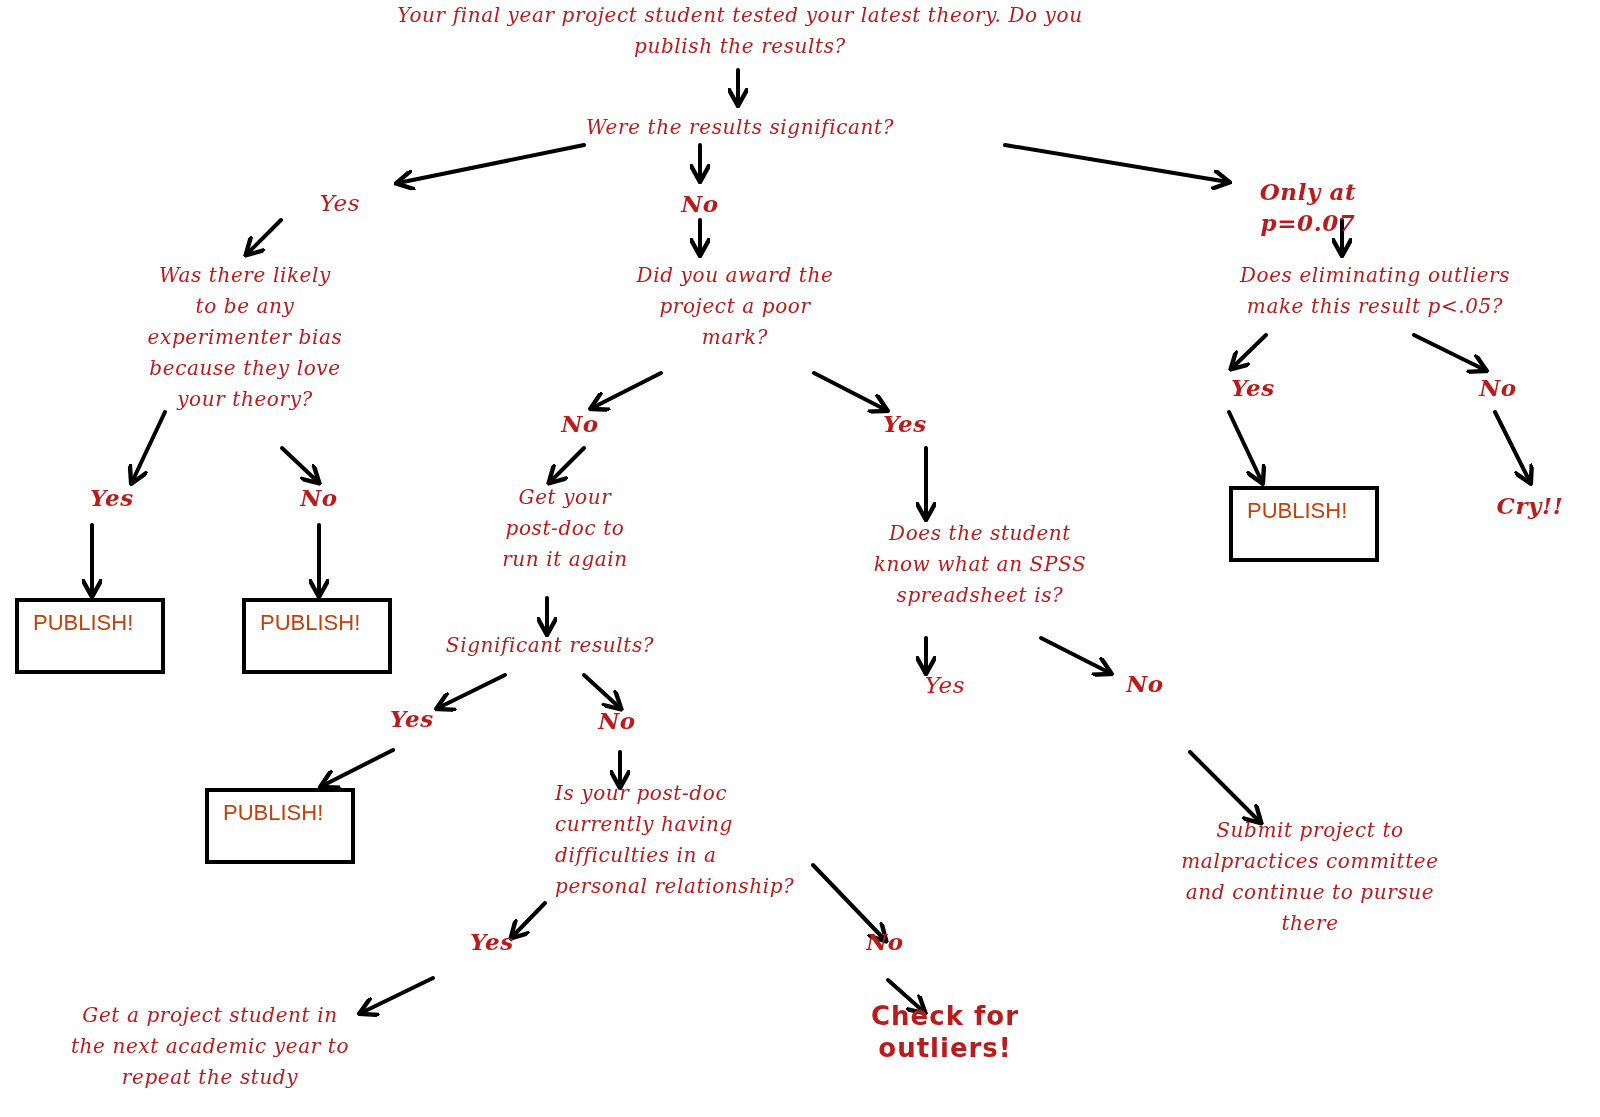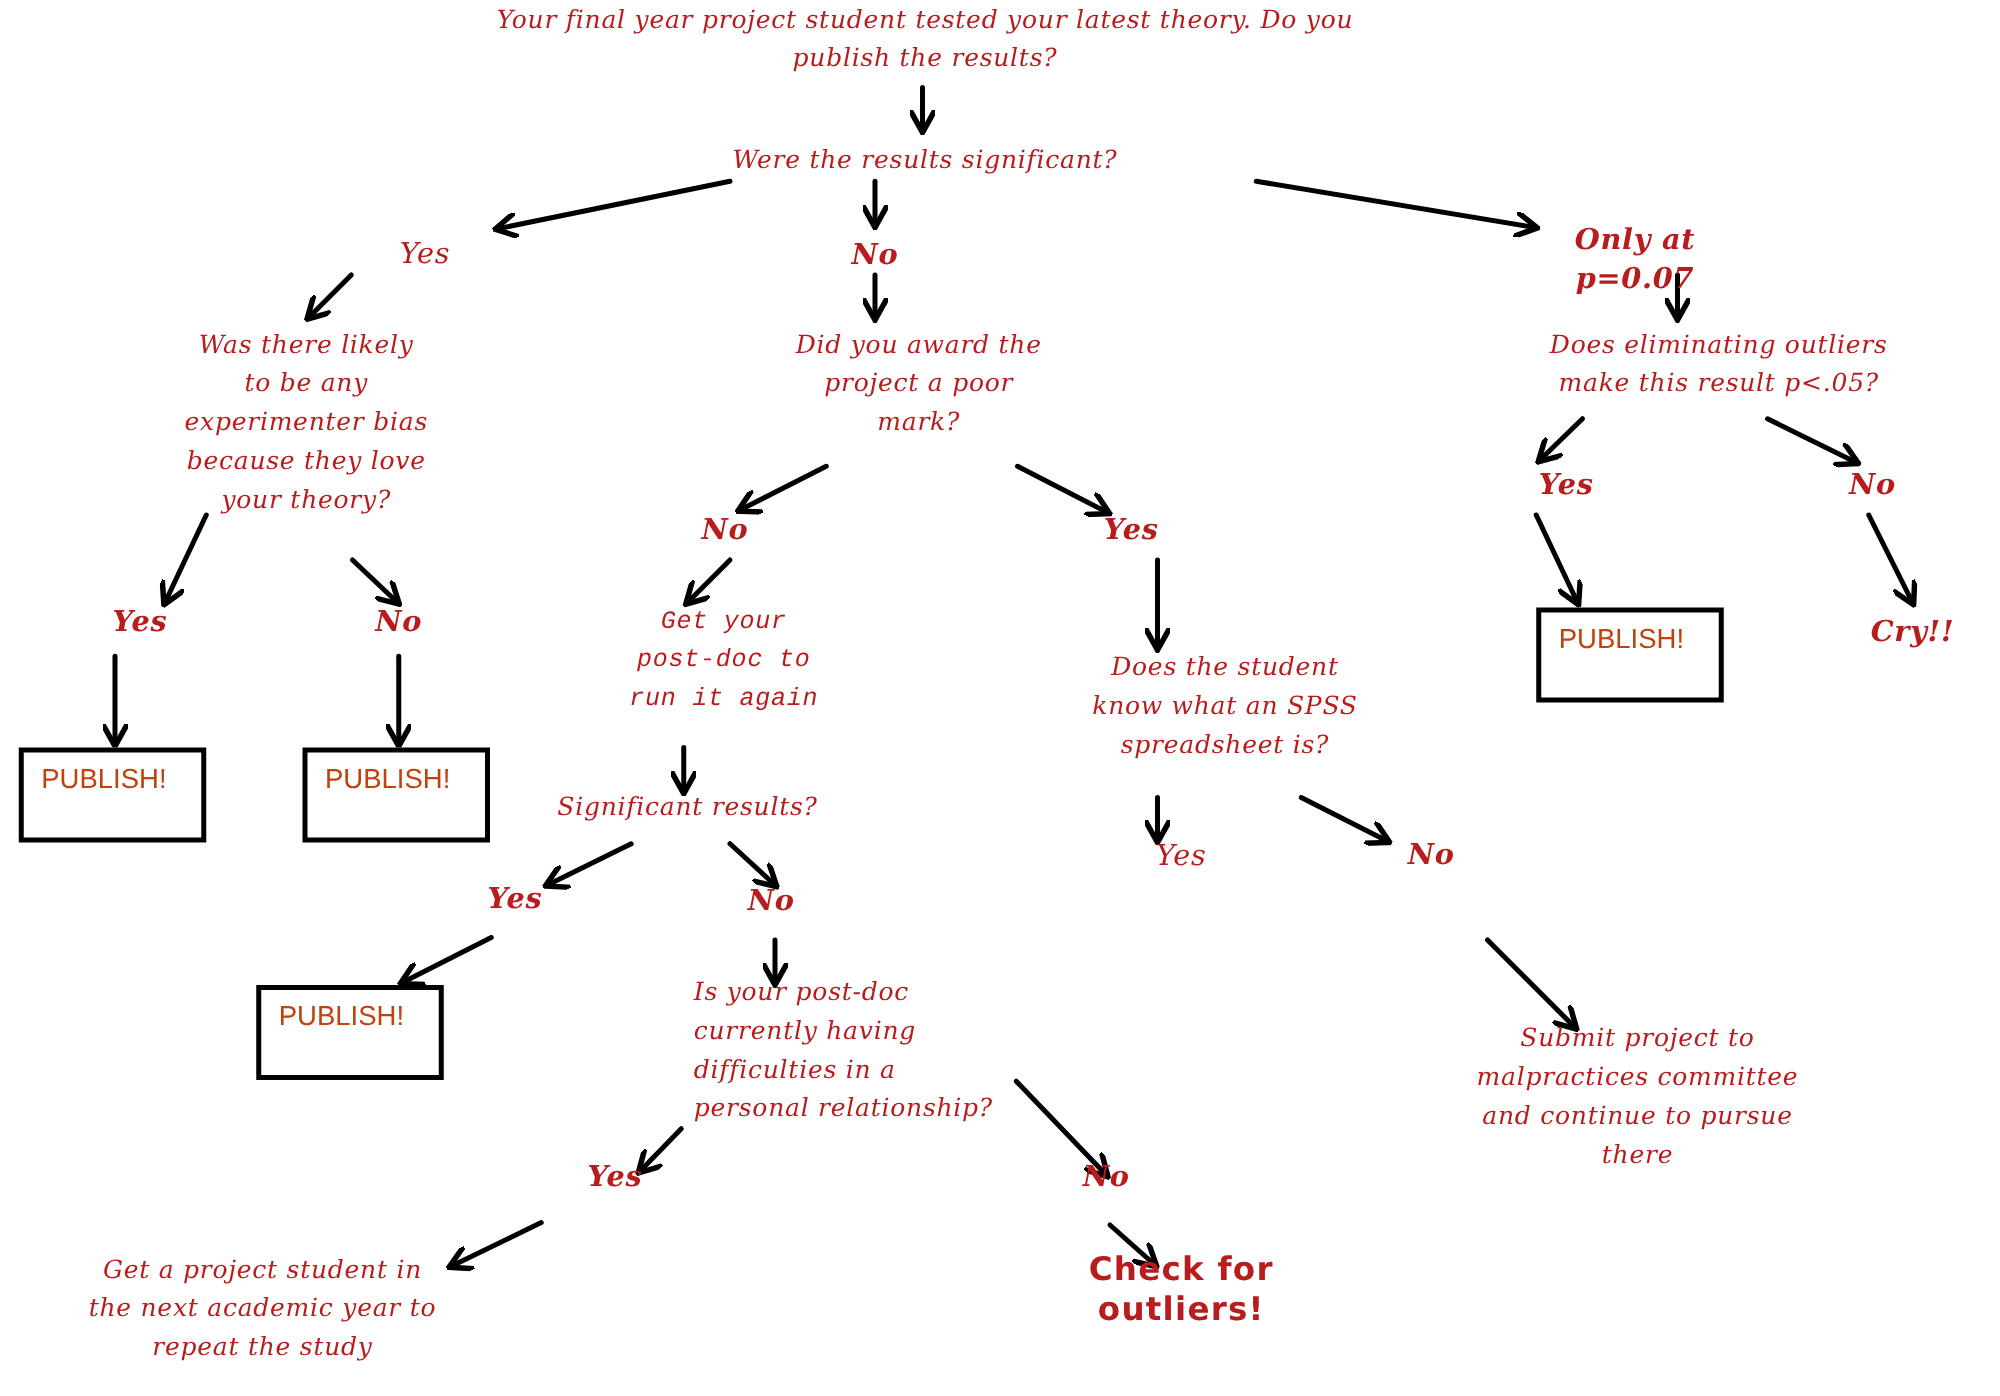--- a/index.html
+++ b/index.html
@@ -108,21 +108,21 @@
   <div class="box" style="left:242px;top:598px;">
       <span>PUBLISH!</span>
     </div>
 
   <div class="t" style="left:610px;top:260px;width:250px;">Did you award the
 project a poor
 mark?</div>
   <div class="t lbl" style="left:550px;top:408px;width:60px;">No</div>
   <div class="t lbl" style="left:875px;top:408px;width:60px;">Yes</div>
 
-  <div class="t" style="left:484px;top:482px;width:190px;font-family:Liberation Mono, monospace;">Get your
+  <div class="t" style="left:470px;top:482px;width:190px;">Get your
 post-doc to
 run it again</div>
   <div class="t" style="left:430px;top:630px;width:240px;">Significant results?</div>
   <div class="t lbl" style="left:382px;top:703px;width:60px;">Yes</div>
   <div class="t lbl" style="left:587px;top:705px;width:60px;">No</div>
   <div class="box" style="left:205px;top:788px;">
       <span>PUBLISH!</span>
     </div>
 
   <div class="t" style="left:555px;top:778px;width:250px;text-align:left;">Is your post-doc

